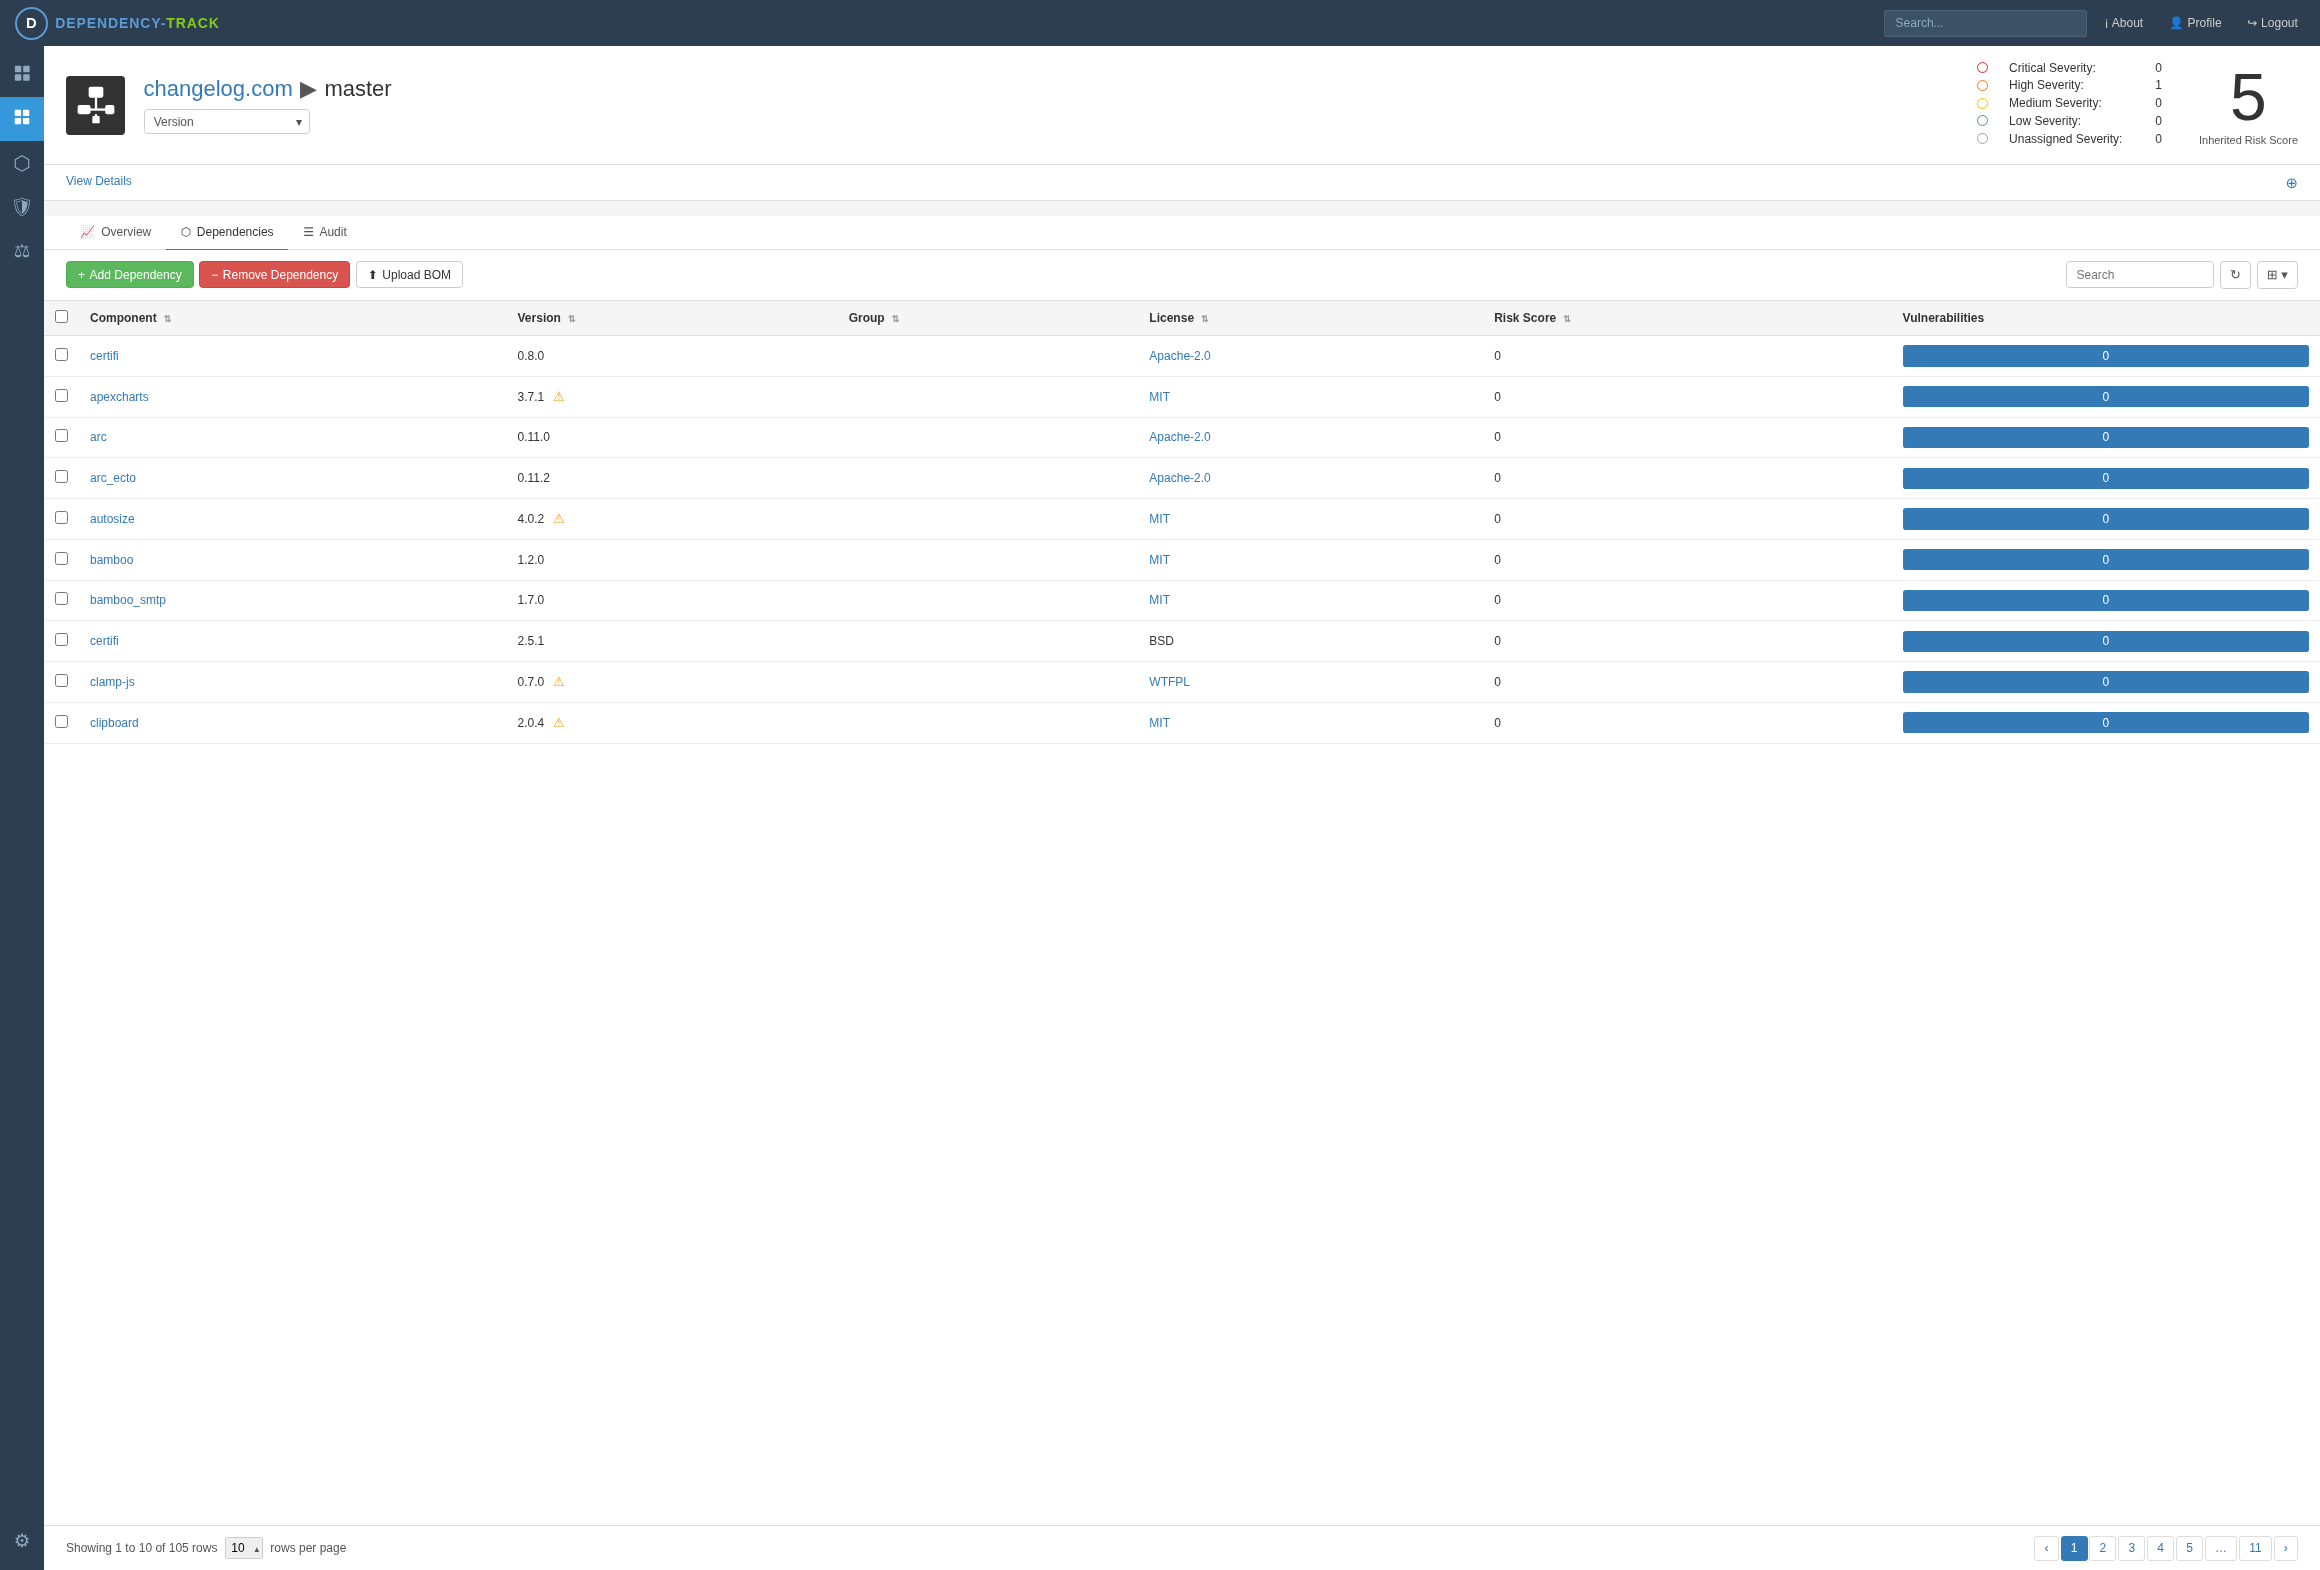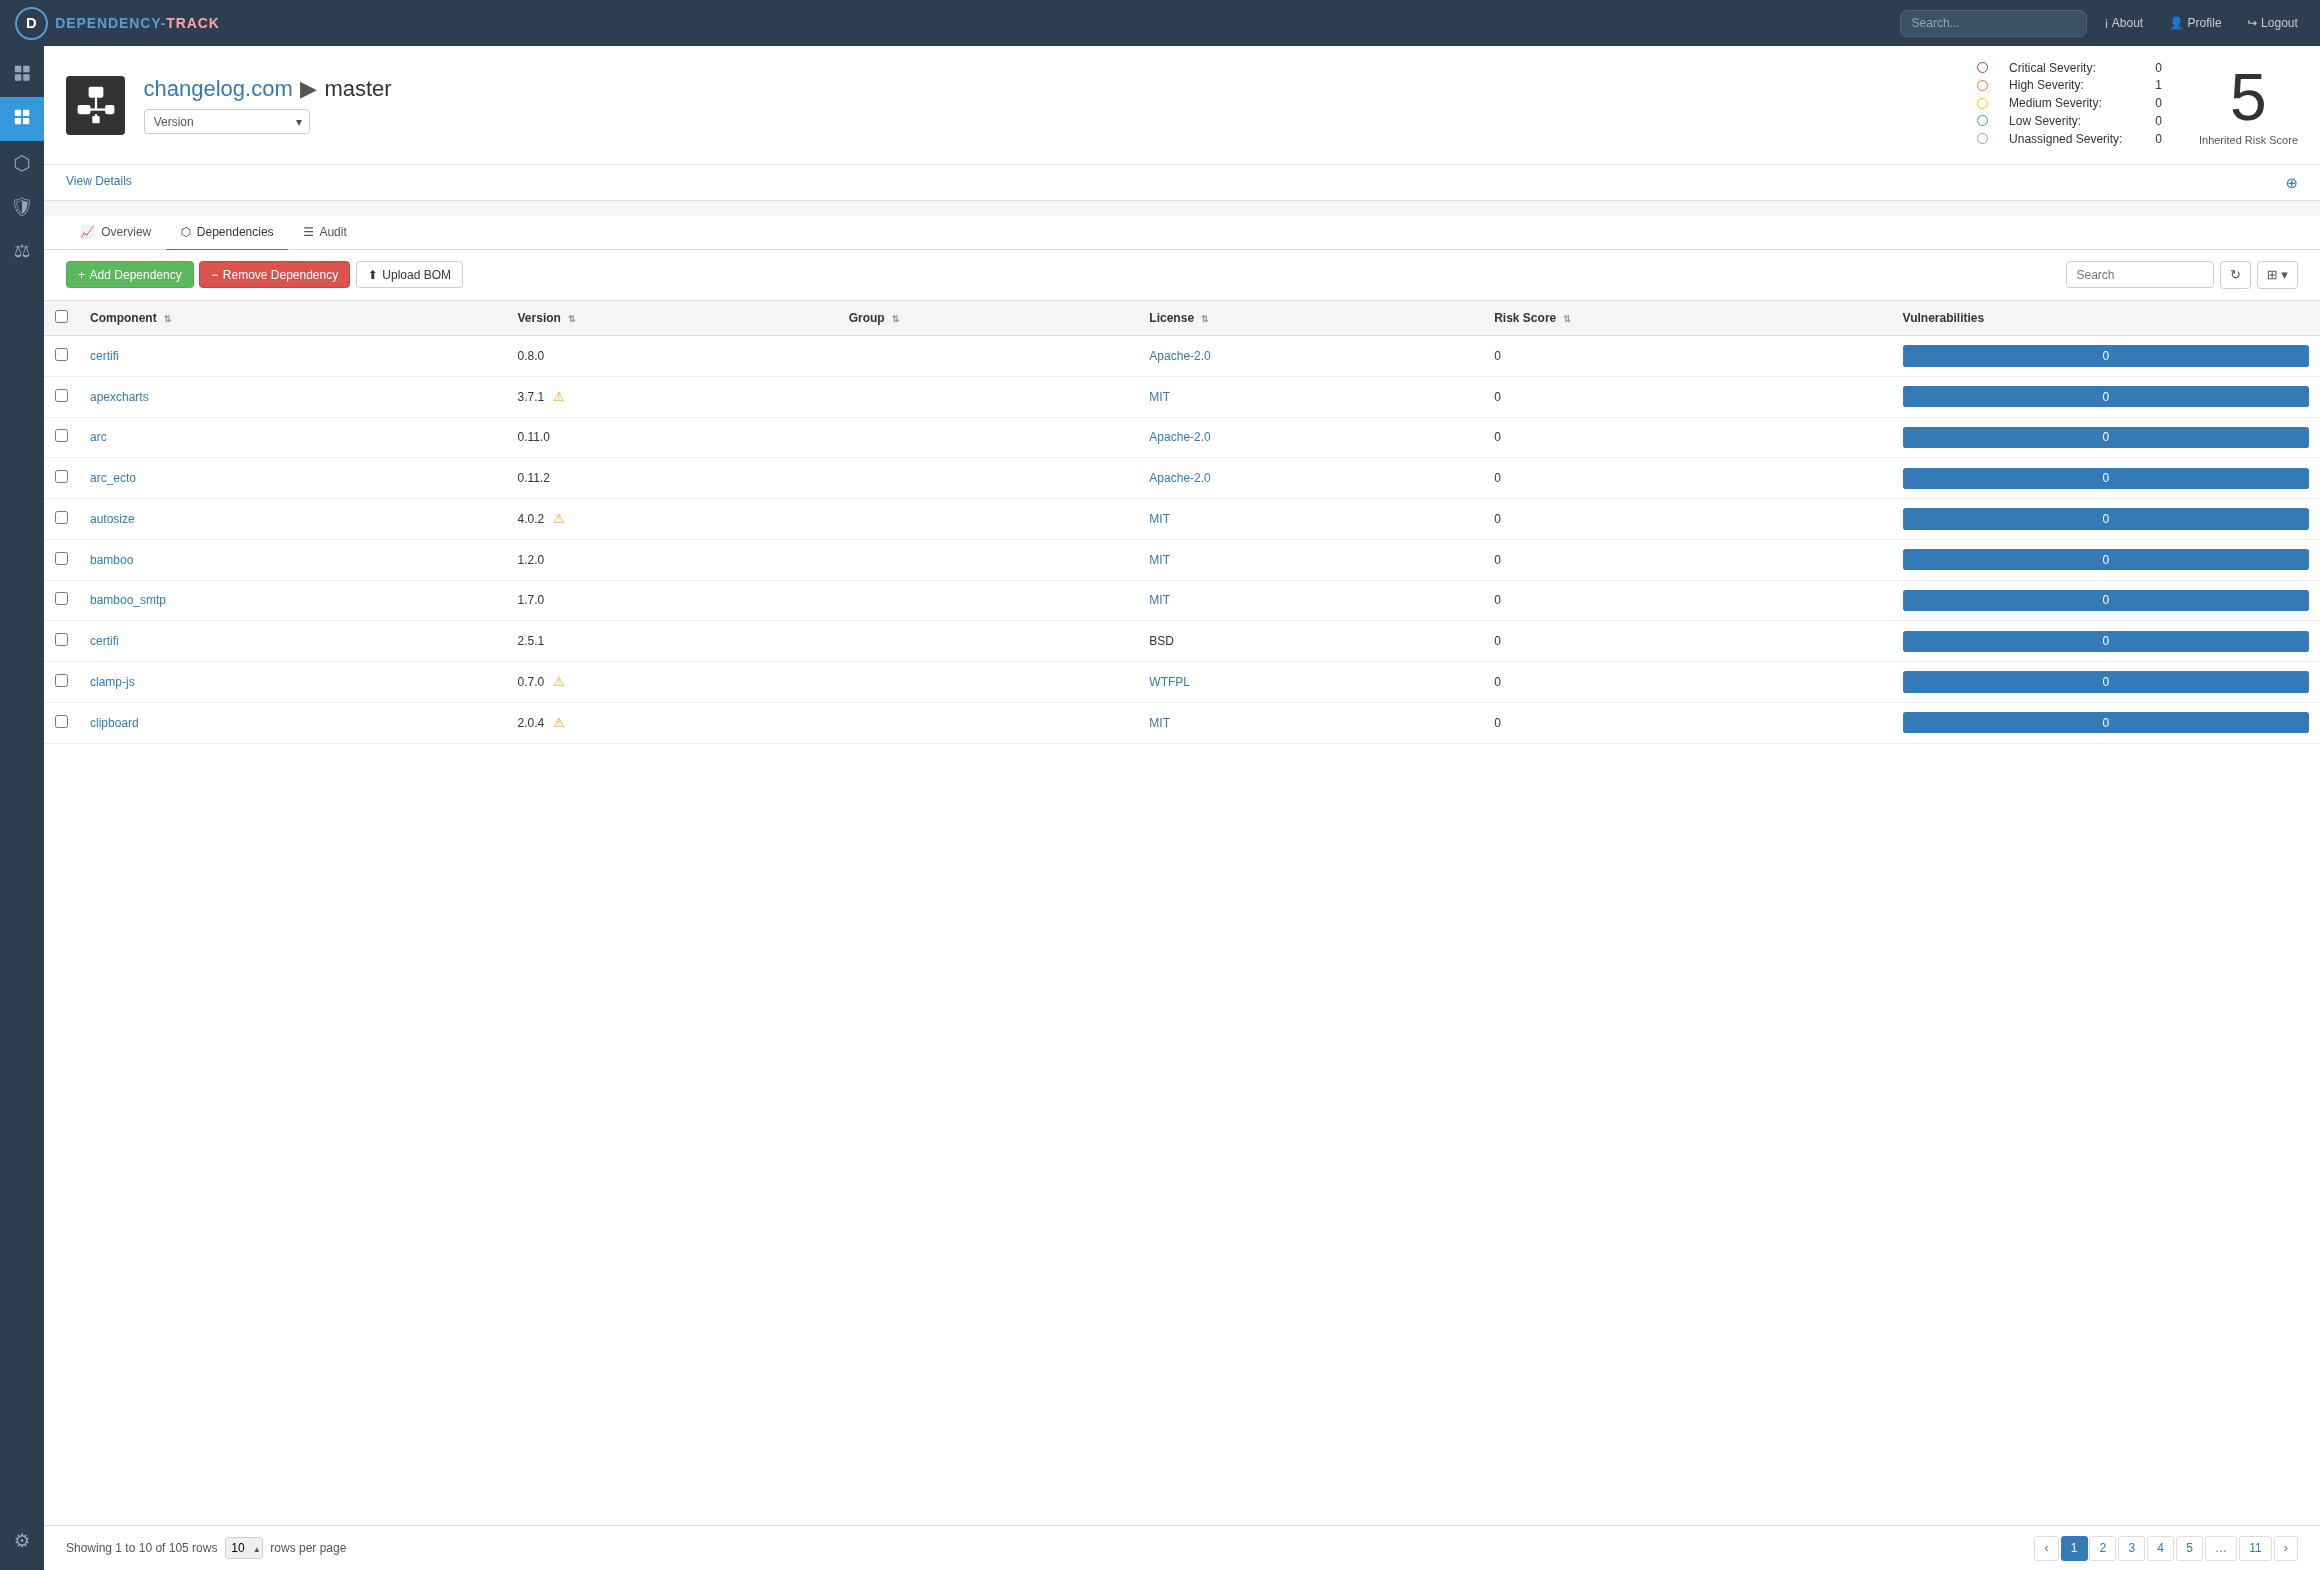--- a/index.html
+++ b/index.html
@@ -29,22 +29,22 @@
       display: flex; align-items: center; justify-content: center;
       color: white; font-weight: bold; font-size: 14.8px;
     }
     .logo-text { color: white; font-size: 14px; font-weight: 600; letter-spacing: 0.9px; }
     .logo-text span { color: #5b9bd5; }
     .topnav-search input {
       background: #3d5166;
       border: 0.9px solid #4a6278;
       color: #ccc;
       padding: 5.5px 11px;
-      border-radius: 7px;
-      width: 187px;
+      border-radius: 2px;
+      width: 203px;
       font-size: 12px;
       outline: none;
     }
     .topnav-search input::placeholder { color: #8fa8be; }
     .topnav-link {
       color: #ccc;
       text-decoration: none;
       font-size: 12px;
       display: flex; align-items: center; gap: 3.7px;
       padding: 0 7.4px;
@@ -355,21 +355,21 @@
     .checkbox { width: 13px; height: 13px; cursor: pointer; }
     .th-checkbox { width: 29.5px; }
   </style>
 </head>
 <body>
 
 <nav class="topnav">
   <div class="topnav-logo">
     <div class="logo-circle">D</div>
     <span class="logo-text">
-      <span>DEPENDENCY-</span><span style="color:#fca5a5">TRACK</span>
+      <span>DEPENDENCY-</span><span style="color:#84cc16">TRACK</span>
     </span>
   </div>
   <div class="topnav-search">
     <input type="text" placeholder="Search..." style="">
   </div>
   <a class="topnav-link">
     <span>ℹ</span>
     <span>About</span>
   </a>
   <a class="topnav-link">

